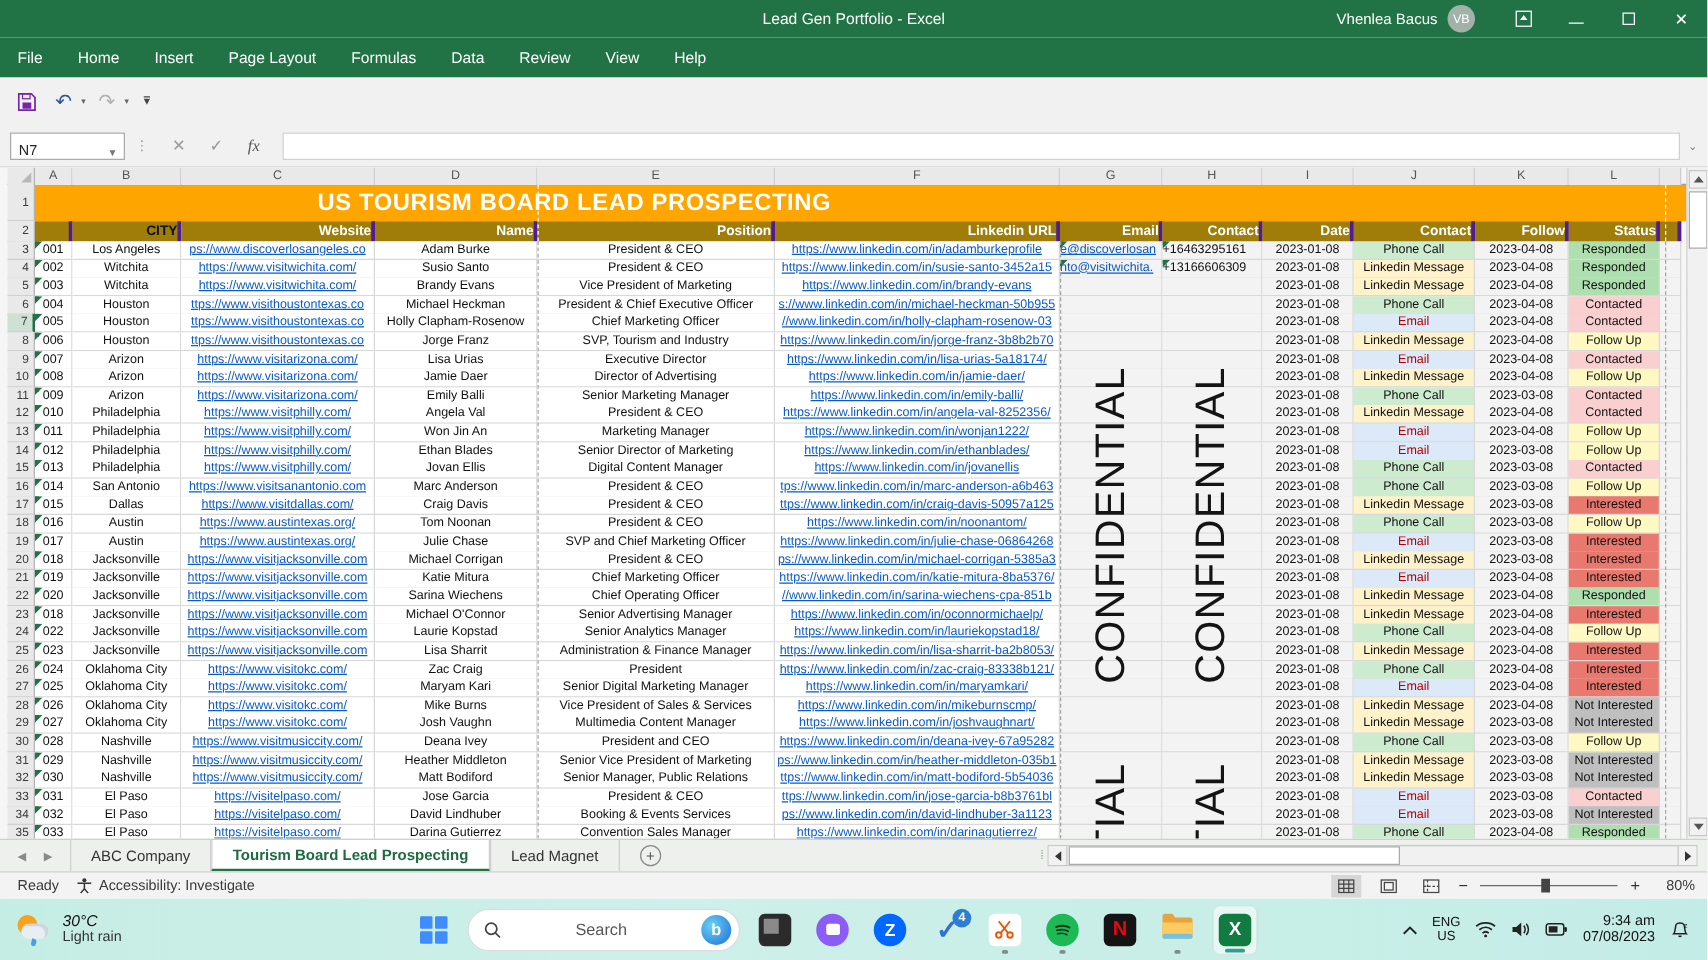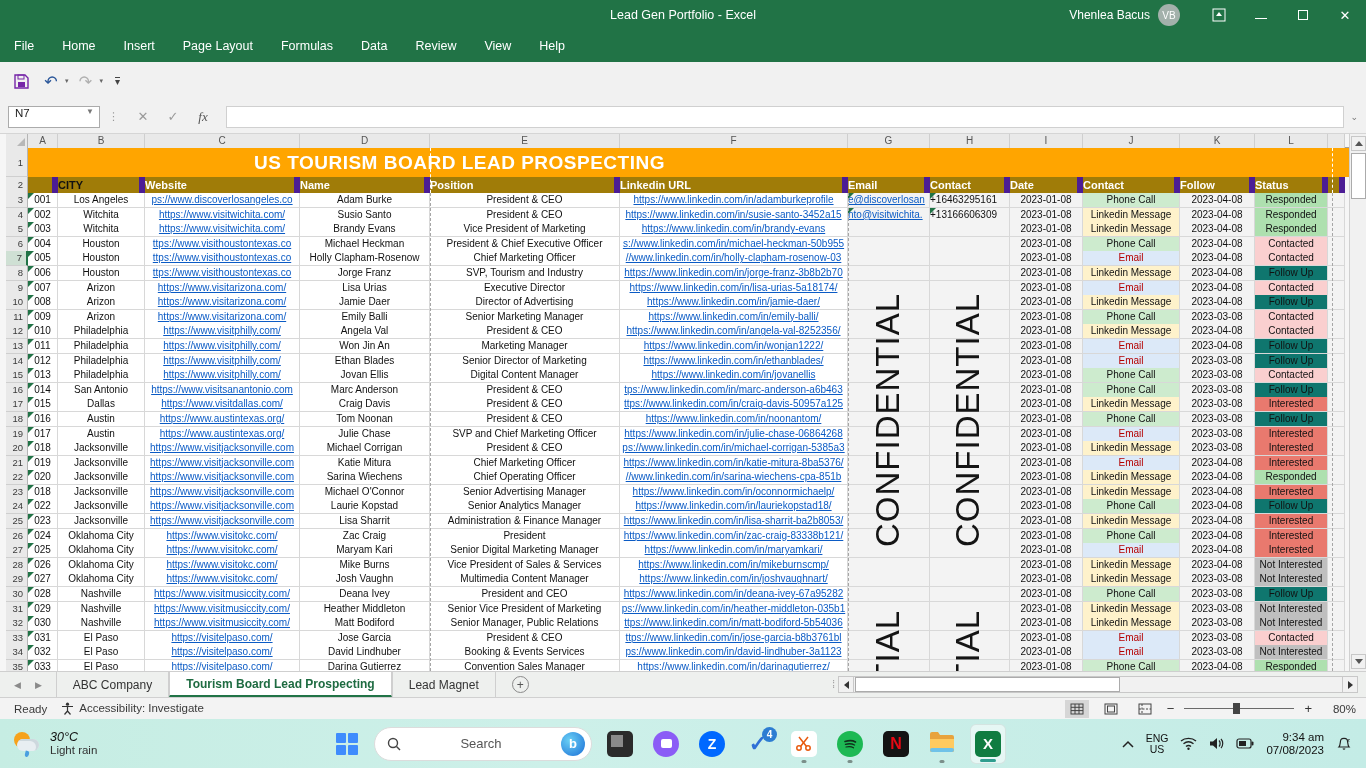--- a/index.html
+++ b/index.html
@@ -27,21 +27,21 @@
   
   .qat { position:absolute; top:62px; left:0; right:0; height:38px; background:#f1f1f1; display:flex; align-items:center; padding-left:8px; gap:4px; }
   .qat-ic { width:26px; height:24px; display:flex; align-items:center; justify-content:center; font-size:15px; }
   .qat-drop { font-size:7px; color:#666; margin-left:-3px; }
   .undo { color:#2b579a; font-size:16px; }
   .redo { color:#b0b0b0; font-size:16px; }
   .qat-custom { color:#444; font-size:10px; border-top:1.5px solid #444; line-height:8px; margin-left:8px; }
 
   
   .fbar { position:absolute; top:100px; left:0; right:0; height:34px; background:#f1f1f1; display:flex; align-items:center; padding:0 8px; border-bottom:1px solid #d5d5d5; }
-  .namebox { width:92px; height:22px; background:#fff; border:1px solid #ababab; font-size:11.5px; color:#222; display:flex; align-items:flex-start; padding-left:6px; position:relative; }
+  .namebox { width:92px; height:22px; background:#fff; border:1px solid #ababab; font-size:11.5px; color:#222; display:flex; align-items:flex-end; padding-left:6px; position:relative; }
   .namebox .drop { position:absolute; right:5px; color:#777; font-size:8px; }
   .fdots { color:#999; font-size:11px; margin:0 8px; letter-spacing:1px; }
   .fbtn { width:30px; text-align:center; color:#9a9a9a; font-size:13px; }
   .fx { font-family:"Liberation Serif", serif; font-style:italic; color:#555; font-size:13px; }
   .finput { flex:1; height:22px; background:#fff; border:1px solid #d0d0d0; margin-left:8px; }
   .fexpand { color:#777; font-size:9px; margin-left:6px; }
 
   
   :root { --cols: 22px 30px 87px 155px 130px 190px 228px 82px 80px 73px 97px 75px 73px 17px; }
   .grid { position:absolute; top:134px; left:0; width:1366px; height:537px; background:#f6f6f6; overflow:hidden; padding-left:6px; }
@@ -50,38 +50,38 @@
   .ch { background:#e9e9e9; border-right:1px solid #cfcfcf; color:#555; font-size:10px; text-align:center; line-height:14px; }
   .corner { position:relative; background:#e9e9e9; border-right:1px solid #b5b5b5; }
   .corner::after { content:""; position:absolute; right:2px; bottom:2px; border-left:8px solid transparent; border-bottom:8px solid #b8b8b8; }
 
   .bannerrow { display:flex; height:29px; }
   .gut { background:#e9e9e9; border-right:1px solid #b5b5b5; border-bottom:1px solid #cfcfcf; color:#3a3a3a; font-size:9.5px; text-align:right; padding-right:4px; }
   .bannerrow .gut { width:22px; line-height:29px; }
   .banner { flex:1; background:#ffa500; color:#fff; font-weight:bold; font-size:19px; text-align:center; line-height:29px; letter-spacing:.5px; padding-right:460px; white-space:nowrap; }
 
   .headrow { display:grid; grid-template-columns:var(--cols); height:16px; }
-  .hc { background:#a07c08; color:#fff; font-weight:bold; font-size:11px; text-align:left; line-height:16px; border-right:6px solid #4c1d95; overflow:hidden; white-space:nowrap; }
+  .hc { background:#a07c08; color:#fff; font-weight:bold; font-size:11px; text-align:right; line-height:16px; border-right:3px solid #4c1d95; overflow:hidden; white-space:nowrap; }
   .hc.black { color:#111; font-weight:bold; }
   .headrow .gut { line-height:16px; }
 
   .r { display:grid; grid-template-columns:var(--cols); height:14.6px; }
   .c { background:#fff; border-right:1px solid #d8d8d8; border-bottom:1px solid #d8d8d8; font-size:10px; color:#111; text-align:center; line-height:13.8px; overflow:hidden; white-space:nowrap; position:relative; }
   .r .gut { line-height:14px; font-size:9.5px; }
   .gutsel { background:#cfe0d4; border-right:2px solid #217346; }
   .lnk { color:#0b5bc5; text-decoration:underline; }
   .cG, .cH { text-align:left; background:#f3f3f3; }
   .cI, .cK, .cM { background:#f3f3f3; }
   .err::before { content:""; position:absolute; top:0; left:0; border:3px solid transparent; border-top-color:#217346; border-left-color:#217346; }
   .m-phone { background:#cdebce; }
   .m-linkedin { background:#fef2cb; }
   .m-email { background:#dce9f8; color:#b40000; }
   .s-responded { background:#aee0af; }
   .s-contacted { background:#facfcf; }
-  .s-followup { background:#0f766e; }
+  .s-followup { background:#fef9c3; }
   .s-interested { background:#e9796e; }
   .s-notinterested { background:#bfbfbf; }
 
   .pb { position:absolute; width:0; border-left:1px dashed #a6a6a6; }
   .pbw { position:absolute; width:0; border-left:1px dashed #fff; }
   .wm { position:absolute; width:260px; height:40px; font-size:33px; letter-spacing:1px; color:#141414; text-align:center; transform:rotate(-90deg); transform-origin:center; line-height:40px; }
 
   .vscroll { position:absolute; right:0; top:0; height:537px; width:17px; background:#f1f1f1; border-left:1px solid #d0d0d0; }
   .vs-up, .vs-down { position:absolute; left:1px; width:15px; height:15px; background:#f1f1f1; border:1px solid #c8c8c8; display:flex; align-items:center; justify-content:center; }
   .vs-up { top:2px; } .vs-down { bottom:2px; }
@@ -100,21 +100,21 @@
   .hscroll { position:relative; width:520px; height:17px; margin:auto 8px auto 0; background:#f1f1f1; border:1px solid #c8c8c8; }
   .hs-left, .hs-right { position:absolute; top:0; width:15px; height:15px; display:flex; align-items:center; justify-content:center; background:#f1f1f1; }
   .hs-left { left:0; border-right:1px solid #c8c8c8; } .hs-right { right:0; border-left:1px solid #c8c8c8; }
   .tri-left { border-top:4px solid transparent; border-bottom:4px solid transparent; border-right:5px solid #333; }
   .tri-right { border-top:4px solid transparent; border-bottom:4px solid transparent; border-left:5px solid #333; }
   .hs-thumb { position:absolute; left:16px; top:0; width:265px; height:15px; background:#fff; border:1px solid #ababab; }
 
   
   .statusbar { position:absolute; top:697px; left:0; right:0; height:22px; background:#f3f3f3; border-top:1px solid #d0d0d0; display:flex; align-items:center; font-size:11.5px; color:#3a3a3a; }
   .sb-ready { padding:0 14px; }
-  .sb-acc { display:flex; align-items:flex-start; gap:5px; }
+  .sb-acc { display:flex; align-items:center; gap:5px; }
   .sb-right { margin-left:auto; display:flex; align-items:center; gap:10px; padding-right:10px; }
   .viewbtn { width:24px; height:18px; display:flex; align-items:center; justify-content:center; }
   .viewbtn.active { background:#d6d6d6; }
   .zoomtrack { width:110px; height:1px; background:#6a6a6a; position:relative; }
   .zoomtick { position:absolute; left:50%; top:-3px; width:1px; height:7px; background:#6a6a6a; }
   .zoomthumb { position:absolute; left:44%; top:-5px; width:7px; height:11px; background:#444; }
   .zoompct { width:34px; text-align:right; }
   .zplus,.zminus { font-size:13px; color:#333; }
 
   

